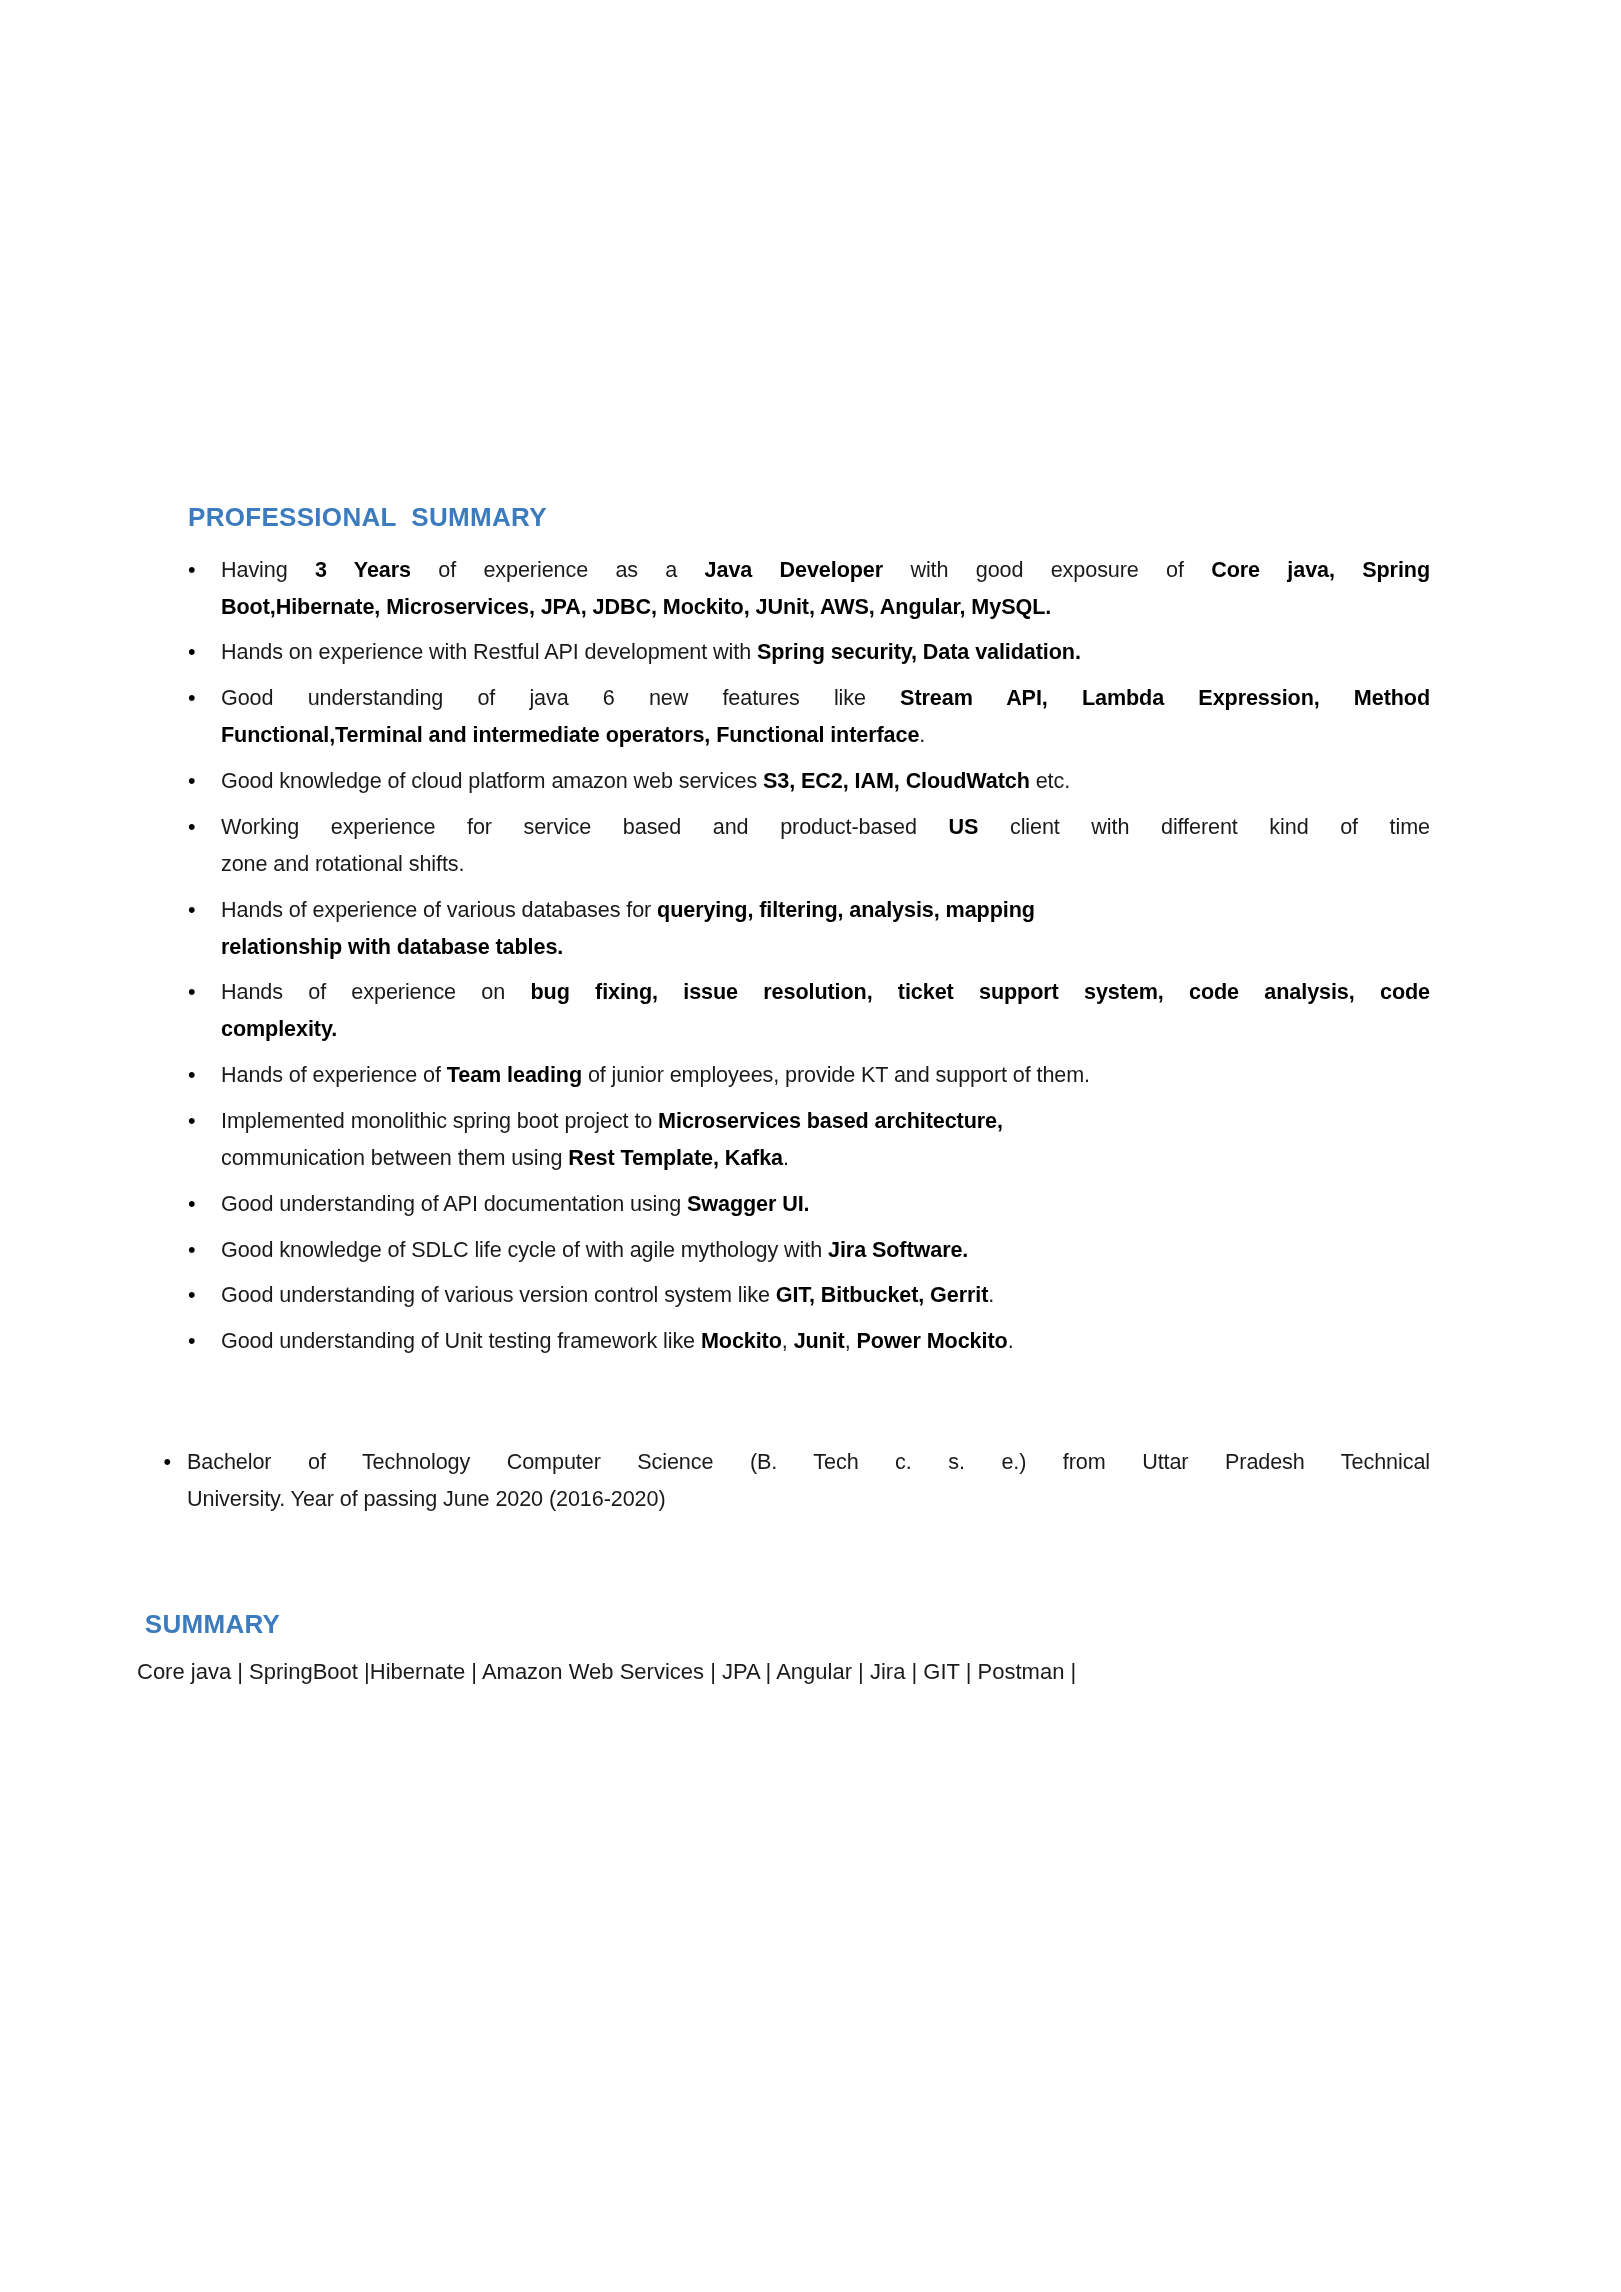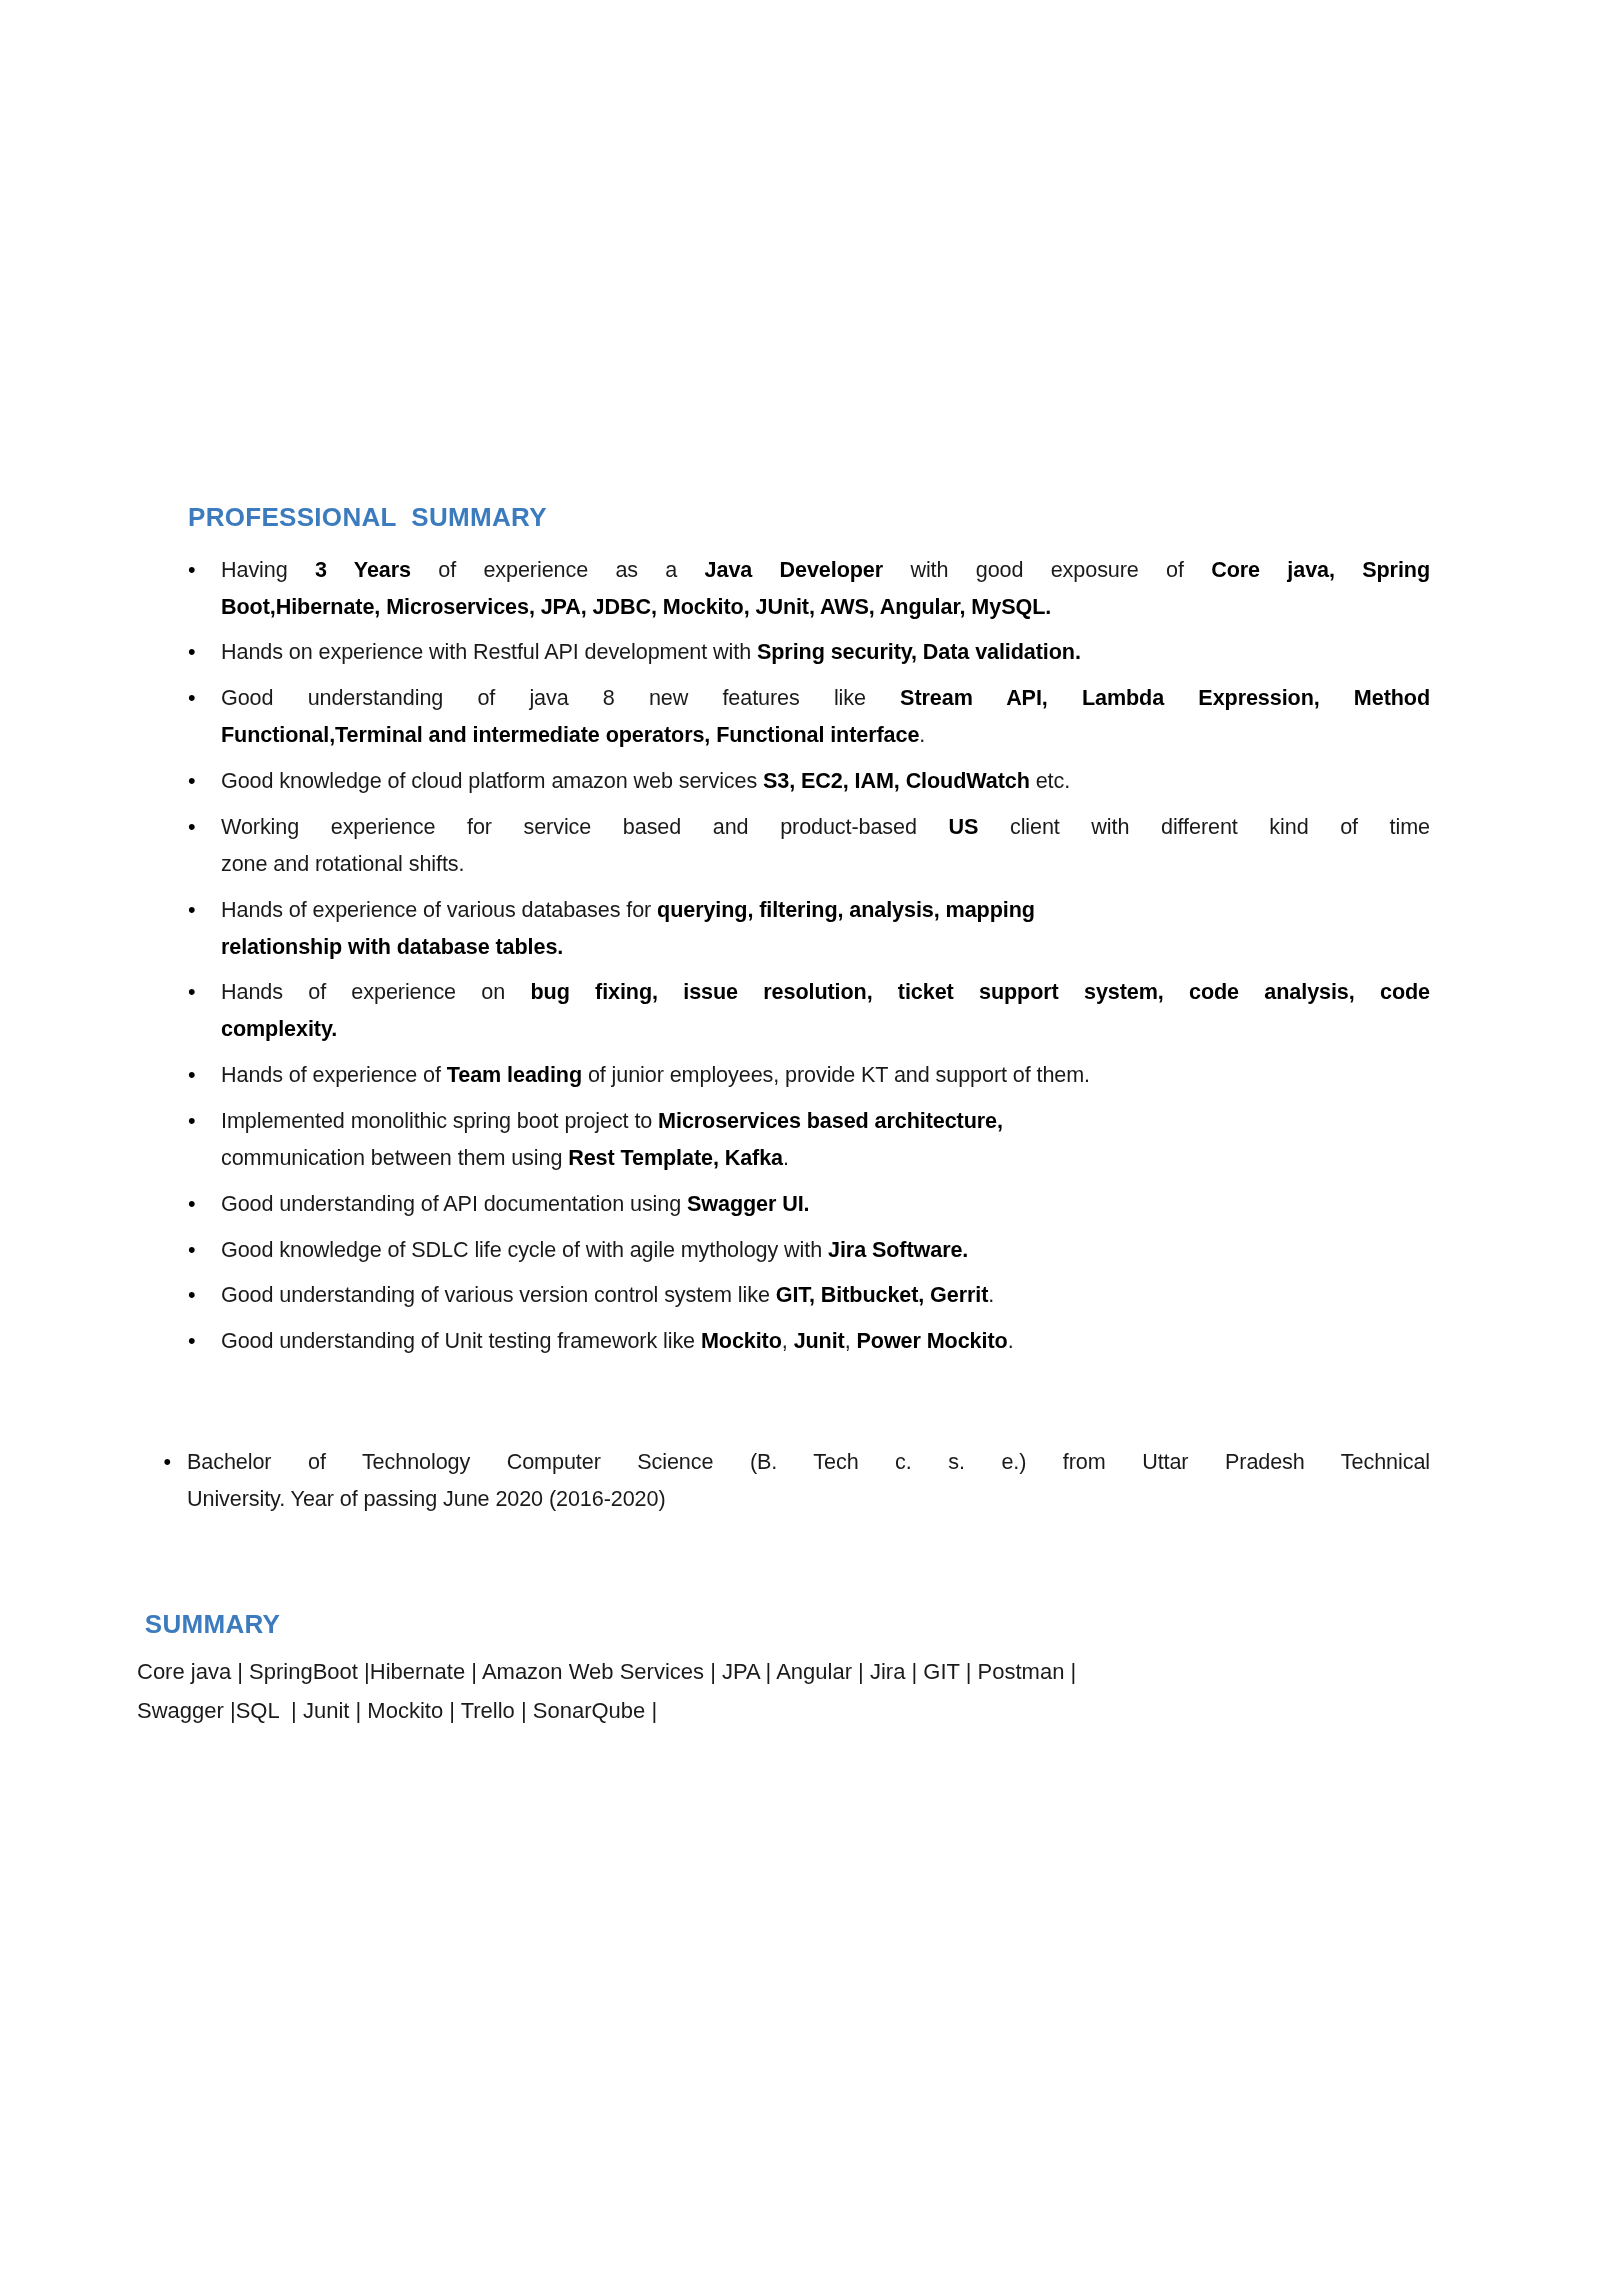--- a/index.html
+++ b/index.html
@@ -61,21 +61,21 @@
         </li>
         <li class="bullet">
           <span class="dot">•</span>
           <span class="bullet-body">
             <div class="line"><span>Hands on experience with Restful API development with </span><b>Spring security, Data validation.</b></div>
           </span>
         </li>
         <li class="bullet">
           <span class="dot">•</span>
           <span class="bullet-body">
-            <div class="line just"><span>Good understanding of java 8 new features like </span><b>Stream API, Lambda Expression, Method</b></div>
+            <div class="line just"><span>Good understanding of java 6 new features like </span><b>Stream API, Lambda Expression, Method</b></div>
             <div class="line"><b>Functional,Terminal and intermediate operators, Functional interface</b><span>.</span></div>
           </span>
         </li>
         <li class="bullet">
           <span class="dot">•</span>
           <span class="bullet-body">
             <div class="line"><span>Good knowledge of cloud platform amazon web services </span><b>S3, EC2, IAM, CloudWatch</b><span> etc.</span></div>
           </span>
         </li>
         <li class="bullet">
@@ -147,17 +147,16 @@
             <div class="line just"><span>Bachelor of Technology Computer Science (B. Tech c. s. e.) from Uttar Pradesh Technical</span></div>
             <div class="line"><span>University. Year of passing June 2020 (2016-2020)</span></div>
           </span>
         </li>
       </ul>
   </section>
 
   <section class="skills-section">
     <h1 class="section-heading skills-heading">SUMMARY</h1>
     <div class="skills-line">Core java | SpringBoot |Hibernate | Amazon Web Services | JPA | Angular | Jira | GIT | Postman |</div>
-    <div class="skills-line">Swagger |SQL  | Junit | Mockito | Trello | SonarQube |</div>
   </section>
 
 </div>
 
 
 </body></html>

